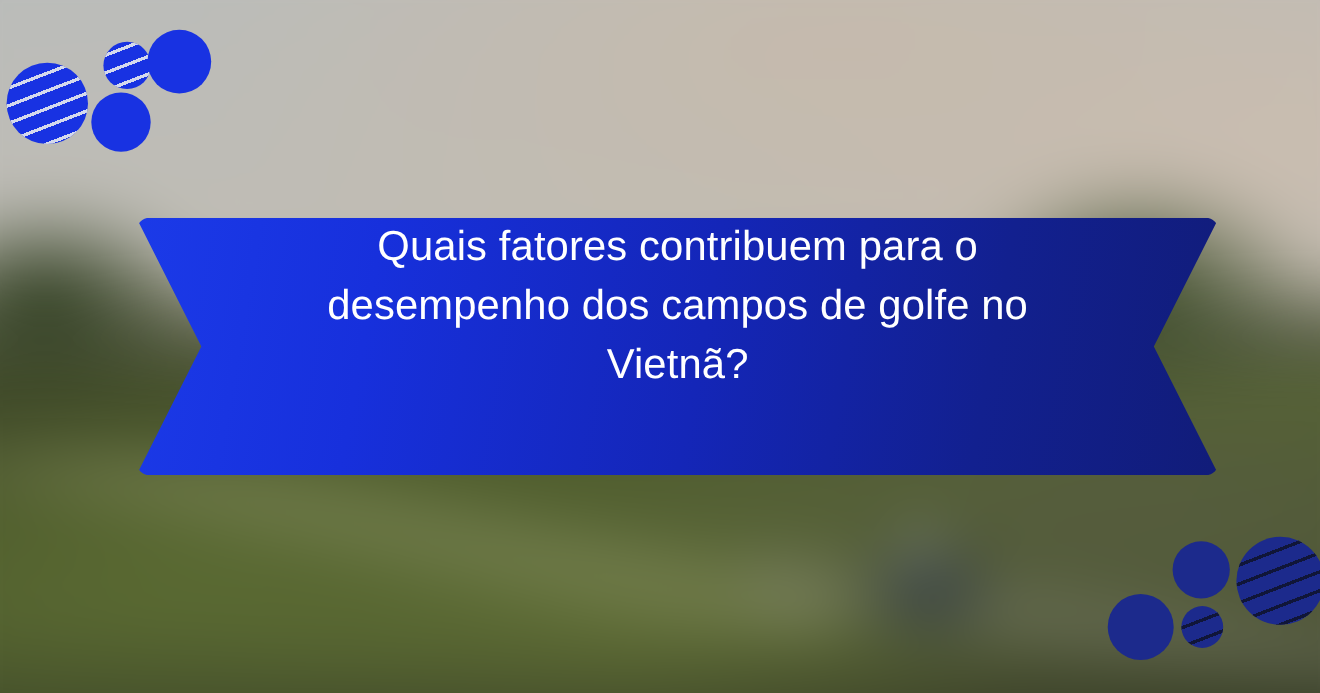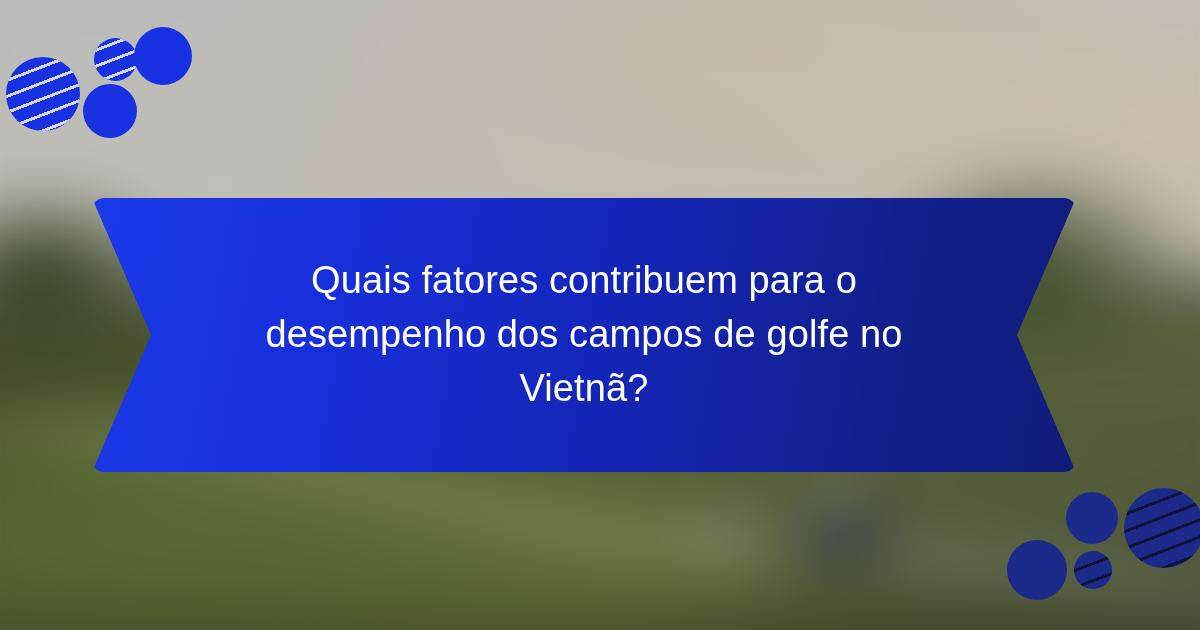--- a/index.html
+++ b/index.html
@@ -66,27 +66,27 @@
     background:linear-gradient(8deg, rgba(130,132,118,0) 35%, rgba(132,134,118,0.5) 52%, rgba(120,124,108,0) 66%);
   }
   .bg-dark-bottom {
     position:absolute; left:0; right:0; bottom:0; height:16%;
     background:linear-gradient(180deg, rgba(40,46,30,0) 0%, rgba(40,46,30,0.55) 100%);
   }
 
   
   .ribbon {
     position:absolute;
-    left:92px; top:198px;
-    width:984px; height:274px;
+    left:124px; top:198px;
+    width:984px; height:234px;
     border-radius:12px;
     -webkit-clip-path: polygon(0% 0%, 100% 0%, 100% 0%, 94% 50%, 100% 100%, 100% 100%, 0% 100%, 6% 50%);
     clip-path: polygon(0% 0%, 100% 0%, 100% 0%, 94% 50%, 100% 100%, 100% 100%, 0% 100%, 6% 50%);
     background:linear-gradient(100deg, #1b3ae8 0%, #1730dc 22%, #1426b8 52%, #12208f 78%, #111c79 100%);
-    display:flex; align-items:center; justify-content:center;
+    display:flex; justify-content:center;
   }
   .ribbon-text {
     color:#ffffff;
     font-size:38px;
     line-height:1.42;
     font-weight:400;
     text-align:center;
     letter-spacing:0.1px;
     max-width:730px;
     padding:0 40px;

